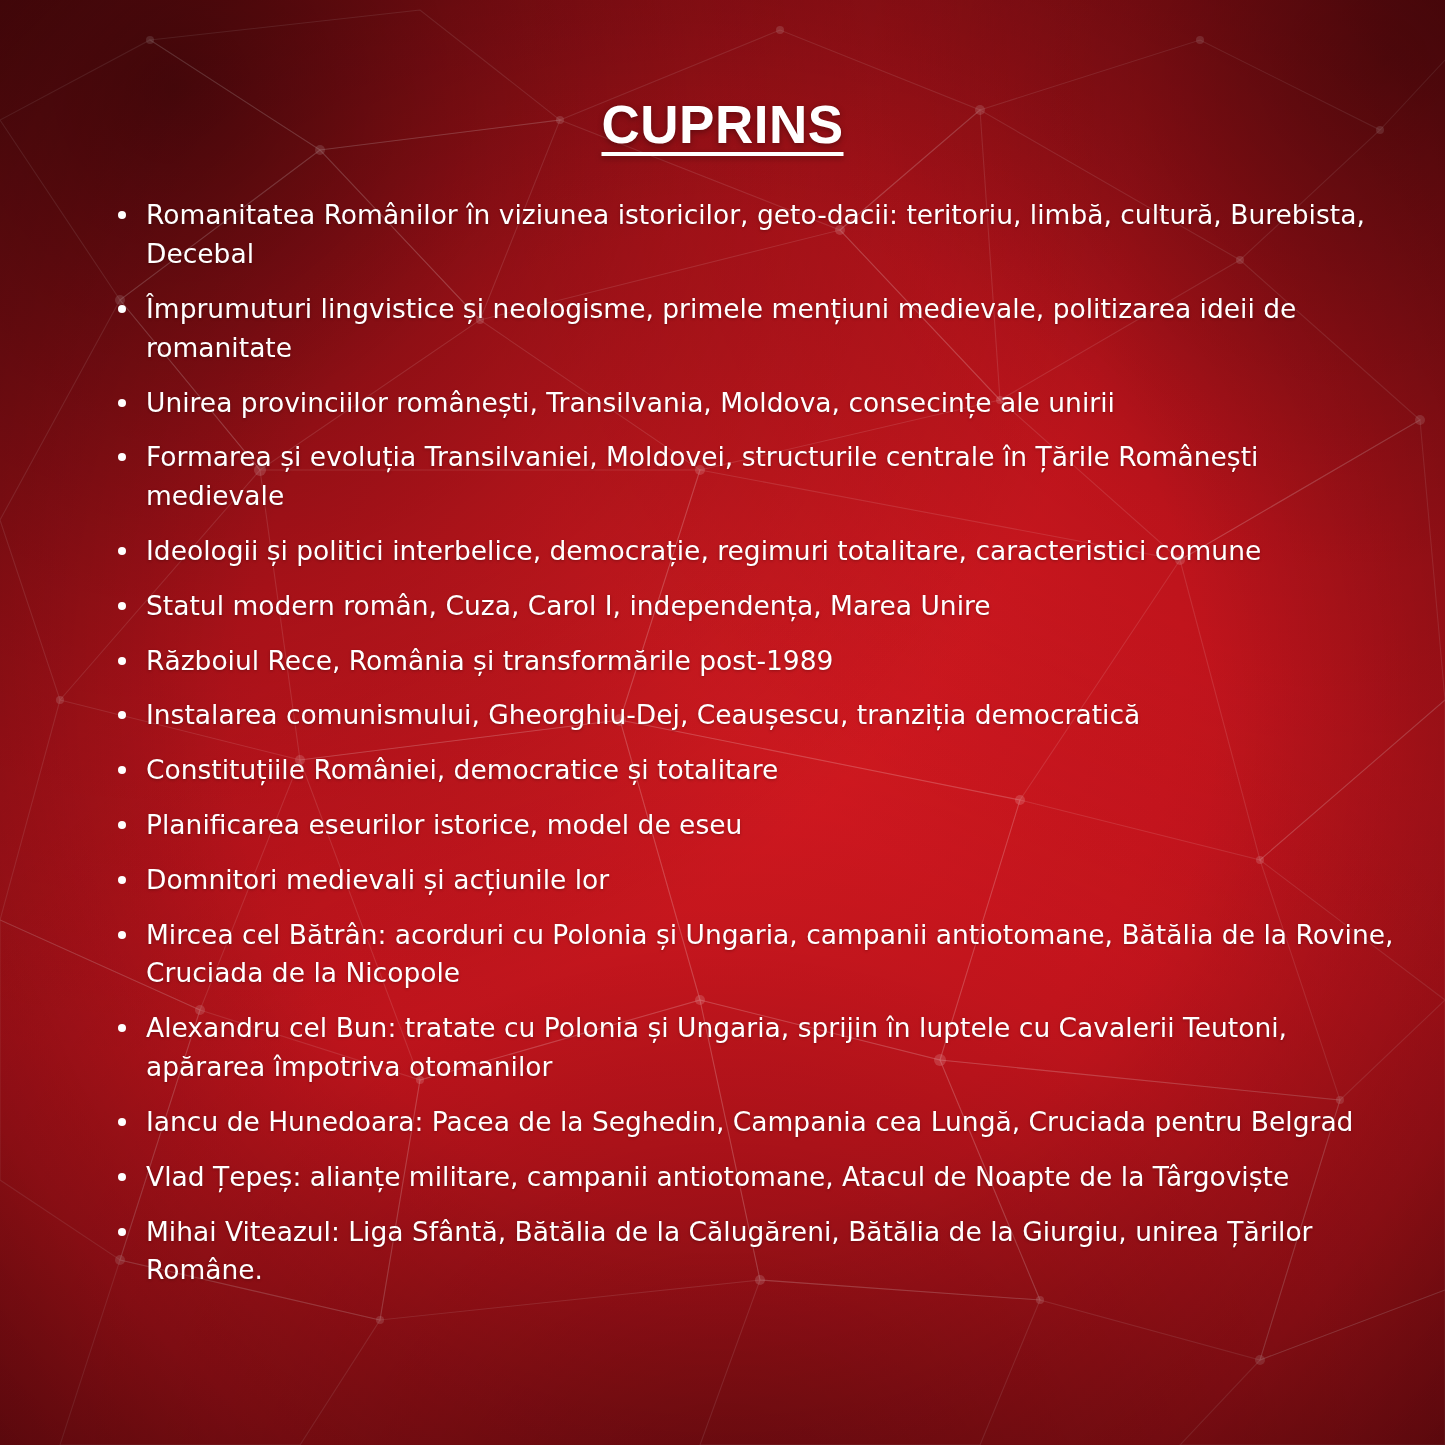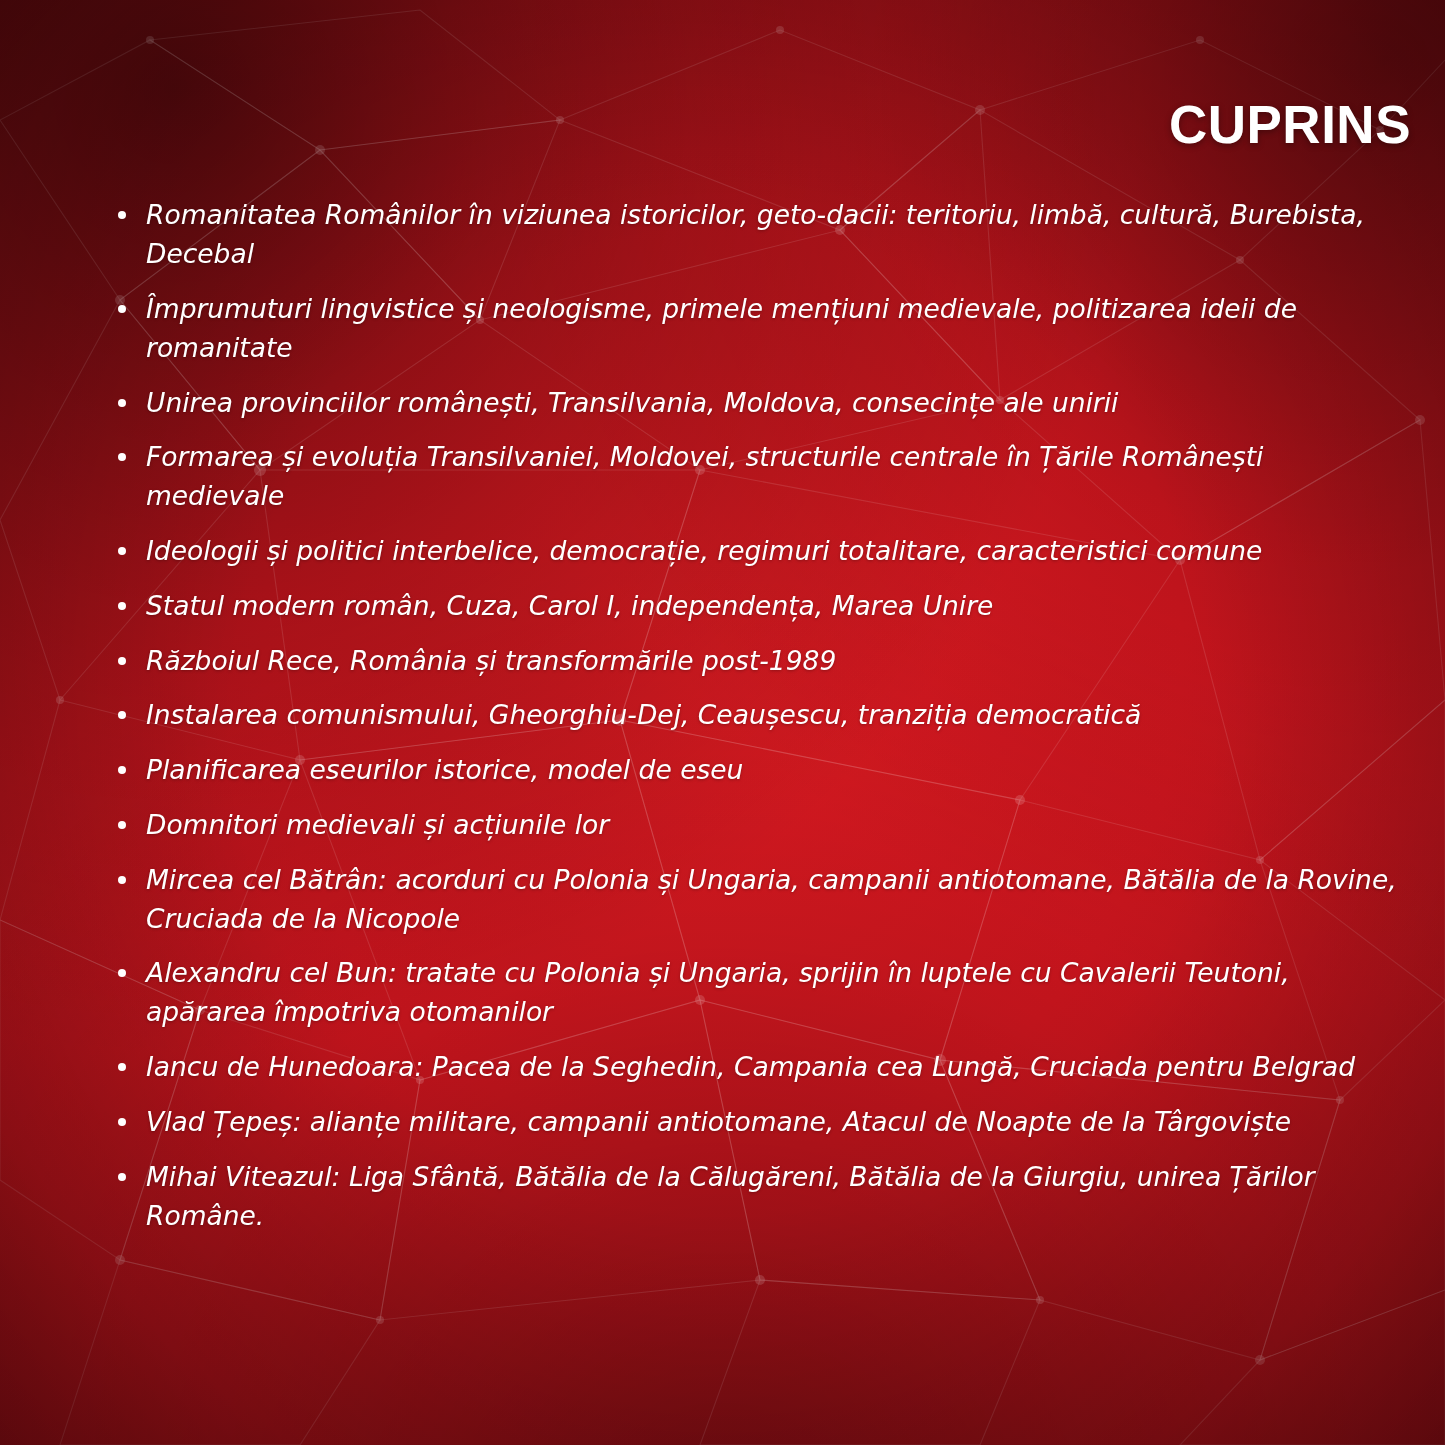--- a/index.html
+++ b/index.html
@@ -36,47 +36,47 @@
     inset: 0;
     pointer-events: none;
     background: radial-gradient(ellipse at 50% 50%, rgba(0,0,0,0) 48%, rgba(0,0,0,0.30) 100%);
   }
   .content {
     position: relative;
     z-index: 3;
     padding: 96px 34px 0 34px;
   }
   .title {
-    text-align: right;
+    text-align: center;
     color: #ffffff;
     font-family: "Liberation Sans", sans-serif;
     font-weight: 700;
     font-size: 53px;
     letter-spacing: 0.5px;
     line-height: 1.1;
+    text-decoration: underline;
     text-decoration-thickness: 4px;
     text-underline-offset: 9px;
     margin: 0 0 42px 0;
     text-shadow: 0 2px 6px rgba(0,0,0,0.35);
   }
   ul.toc {
     list-style: none;
     margin: 0;
     padding: 0 8px 0 78px;
   }
   ul.toc > li {
     position: relative;
     color: #ffffff;
     font-size: 26.5px;
     line-height: 1.465;
     margin: 16px 0 6px 0;
     padding-left: 34px;
     text-shadow: 0 1px 3px rgba(0,0,0,0.28);
     font-weight: 400;
-    font-style: italic;
   }
   ul.toc > li::before {
     content: "";
     position: absolute;
     left: 6px;
     top: 15px;
     width: 8px;
     height: 8px;
     background: #ffffff;
     border-radius: 50%;
@@ -159,20 +159,21 @@
     <h1 class="title">CUPRINS</h1>
     <ul class="toc">
       <li>Romanitatea Românilor în viziunea istoricilor, geto-dacii: teritoriu, limbă, cultură, Burebista, Decebal</li>
       <li>Împrumuturi lingvistice și neologisme, primele mențiuni medievale, politizarea ideii de romanitate</li>
       <li>Unirea provinciilor românești, Transilvania, Moldova, consecințe ale unirii</li>
       <li>Formarea și evoluția Transilvaniei, Moldovei, structurile centrale în Țările Românești medievale</li>
       <li>Ideologii și politici interbelice, democrație, regimuri totalitare, caracteristici comune</li>
       <li>Statul modern român, Cuza, Carol I, independența, Marea Unire</li>
       <li>Războiul Rece, România și transformările post-1989</li>
       <li>Instalarea comunismului, Gheorghiu-Dej, Ceaușescu, tranziția democratică</li>
+      <li>Constituțiile României, democratice și totalitare</li>
       <li>Planificarea eseurilor istorice, model de eseu</li>
       <li>Domnitori medievali și acțiunile lor</li>
       <li>Mircea cel Bătrân: acorduri cu Polonia și Ungaria, campanii antiotomane, Bătălia de la Rovine, Cruciada de la Nicopole</li>
       <li>Alexandru cel Bun: tratate cu Polonia și Ungaria, sprijin în luptele cu Cavalerii Teutoni, apărarea împotriva otomanilor</li>
       <li>Iancu de Hunedoara: Pacea de la Seghedin, Campania cea Lungă, Cruciada pentru Belgrad</li>
       <li>Vlad Țepeș: alianțe militare, campanii antiotomane, Atacul de Noapte de la Târgoviște</li>
       <li>Mihai Viteazul: Liga Sfântă, Bătălia de la Călugăreni, Bătălia de la Giurgiu, unirea Țărilor Române.</li>
     </ul>
   </div>
 

